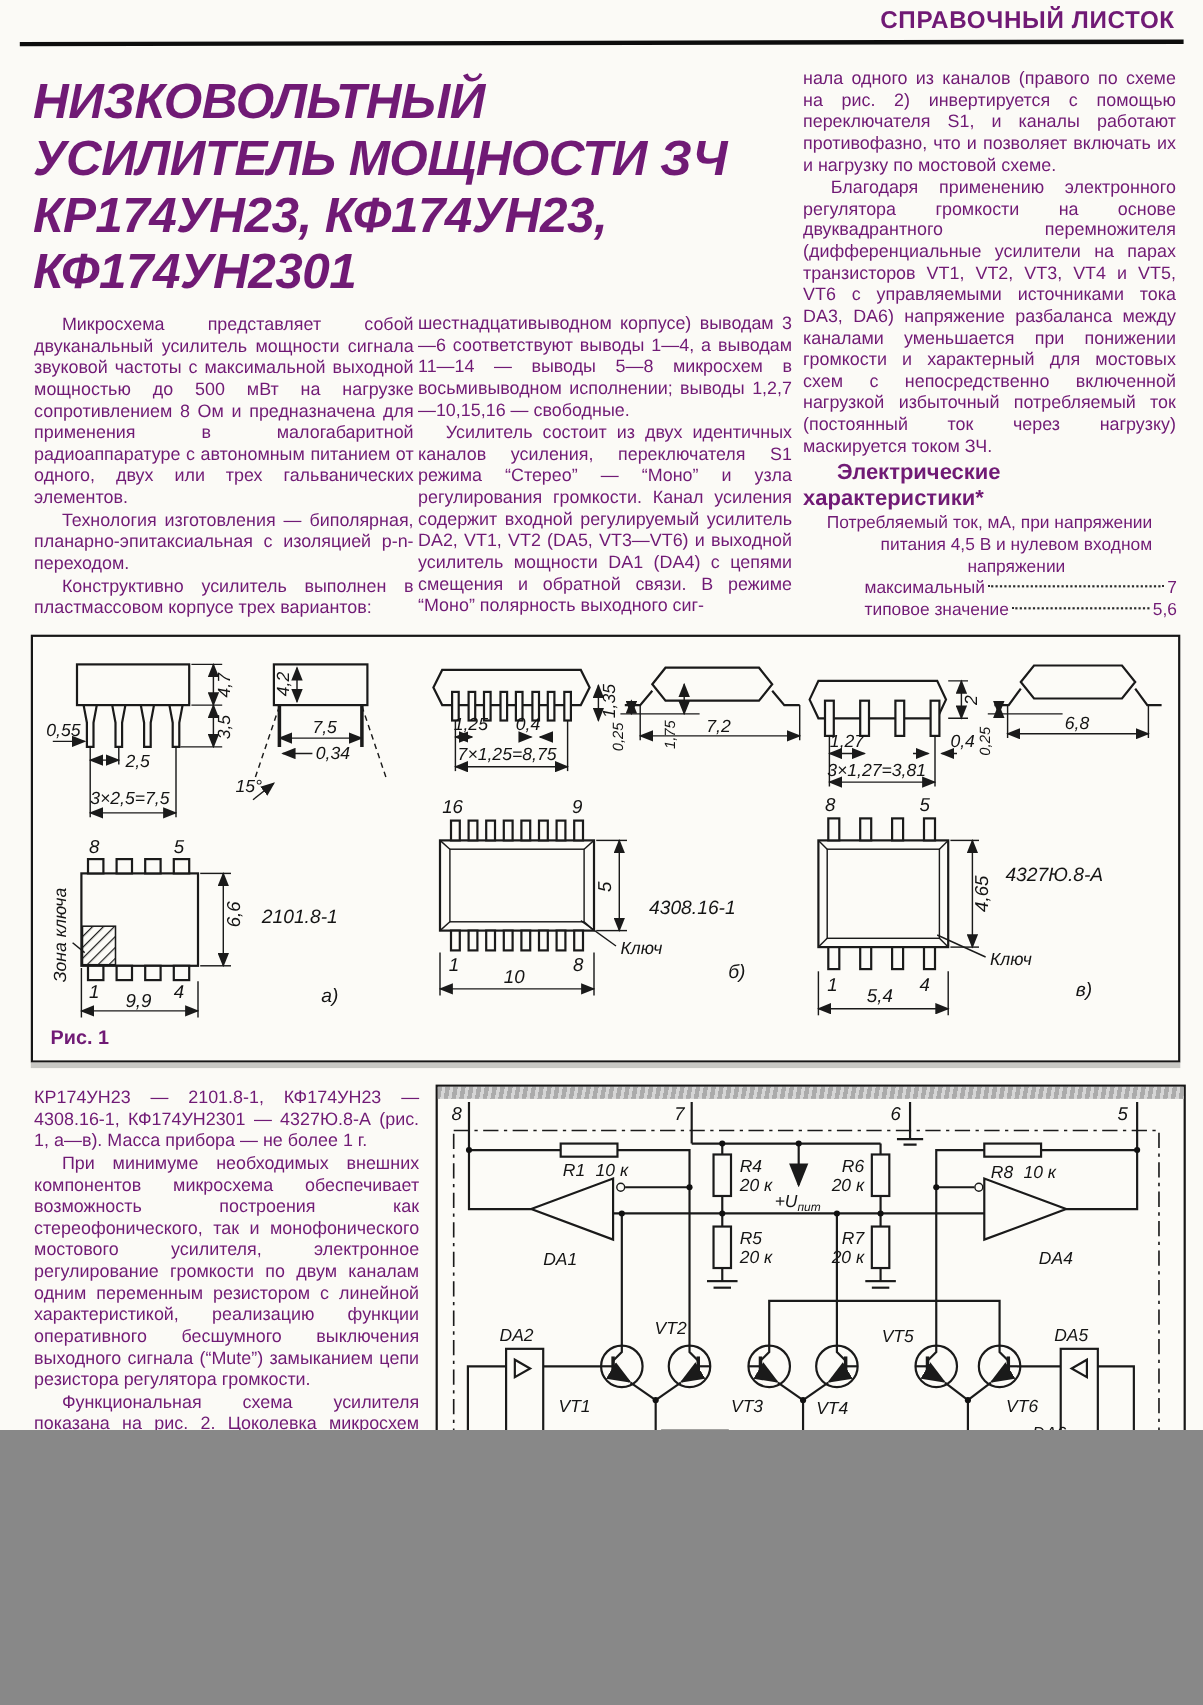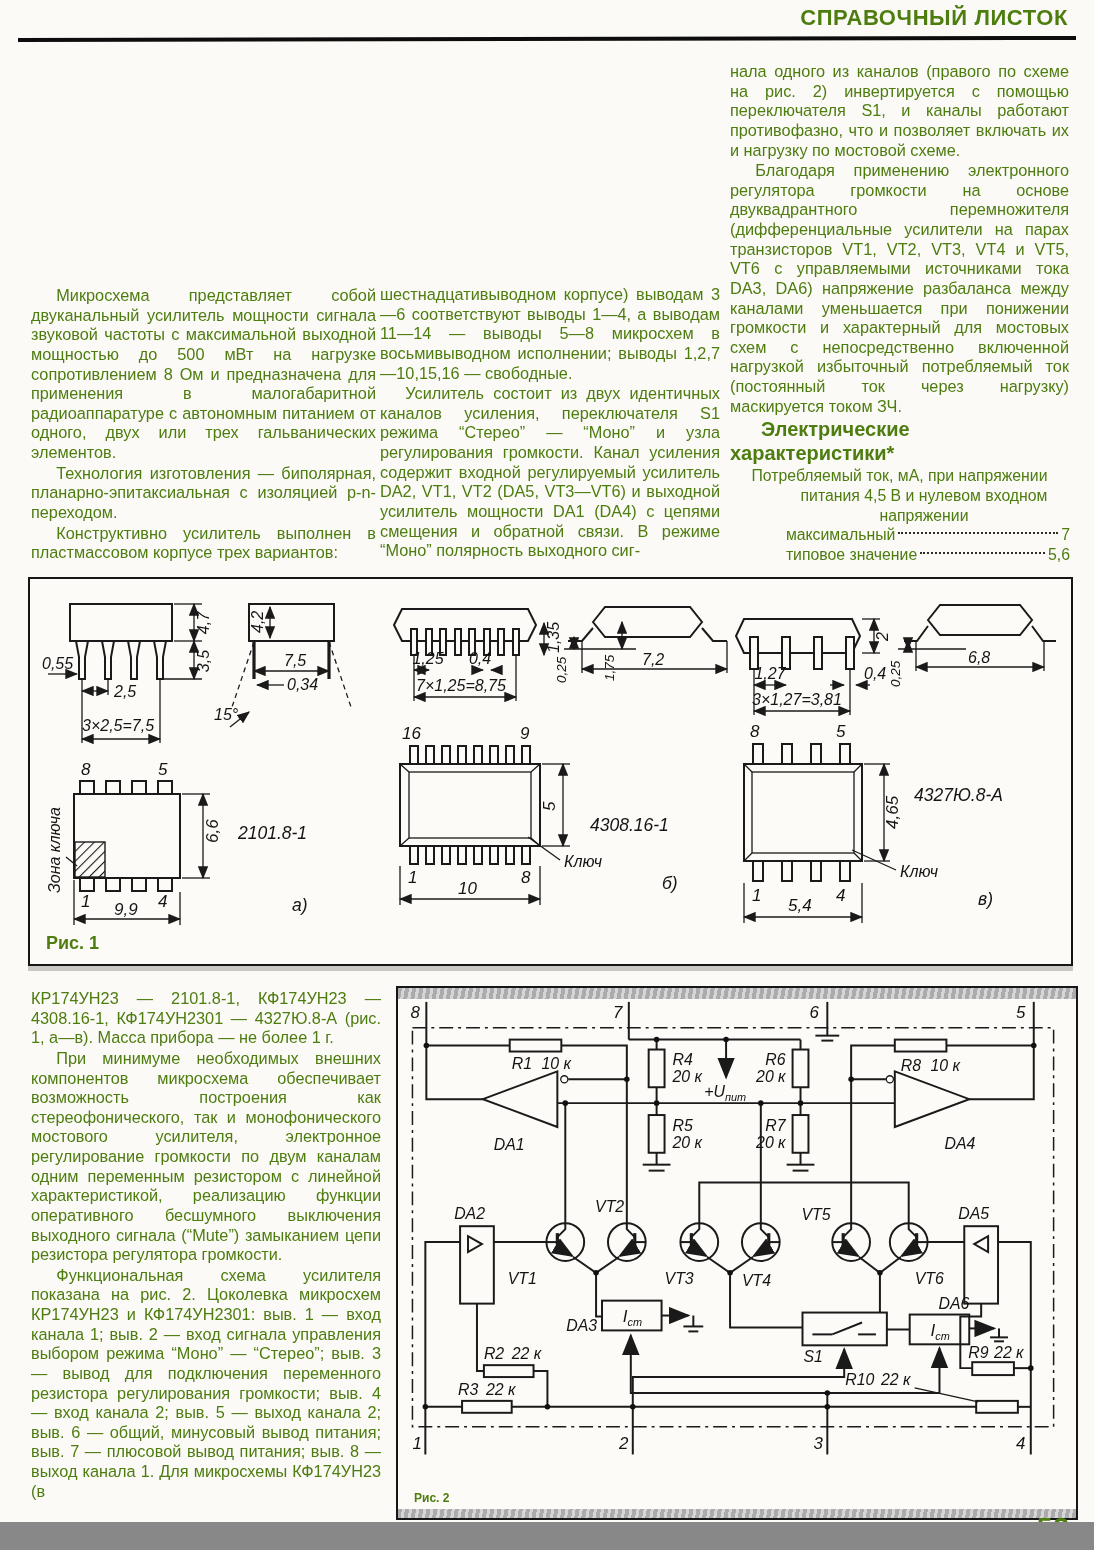--- a/index.html
+++ b/index.html
@@ -1,16 +1,16 @@
 <!DOCTYPE html>
 <html><head>
 <meta charset="utf-8">
 <style>
   html,body{margin:0;padding:0;background:#888}
-  .page{position:relative;width:1094px;height:1522px;background:#fbfaf6;color:#4d7c0f;
+  .page{position:relative;width:1094px;height:1300px;background:#fbfaf6;color:#701a75;
         font-family:"Liberation Sans",sans-serif;overflow:hidden;margin:0 auto}
   .hdr{position:absolute;top:5px;right:26px;font-size:22px;font-weight:700;letter-spacing:.6px}
   .rule{position:absolute;top:37px;left:18px;width:1058px;height:4px;background:#0d0d0d;transform:rotate(-.12deg)}
   .title{position:absolute;top:66px;left:30px;width:690px;font-size:45px;font-weight:700;font-style:italic;
          line-height:1.15;letter-spacing:-.5px;white-space:nowrap}
   .col{position:absolute;font-size:16.3px;line-height:1.205;text-align:justify}
   .col p{margin:1px;text-indent:1.55em}
   .col p.flush{text-indent:0}
   #col1{left:30px;top:285px;width:347px}
   #col2{left:379px;top:284px;width:342px}
@@ -51,20 +51,26 @@
   .ae{marker-end:url(#a2)}
 </style>
 </head>
 <body>
 
 <div class="page">
 
   <div class="hdr">СПРАВОЧНЫЙ ЛИСТОК</div>
   <div class="rule"></div>
 
+  <div class="title">
+    <div>НИЗКОВОЛЬТНЫЙ</div>
+    <div>УСИЛИТЕЛЬ МОЩНОСТИ ЗЧ</div>
+    <div>КР174УН23, КФ174УН23,</div>
+    <div>КФ174УН2301</div>
+  </div>
 
   <div class="col" id="col1">
     <p>Микросхема представляет собой двуканальный усилитель мощности сигнала звуковой частоты с максимальной выходной мощностью до 500 мВт на нагрузке сопротивлением 8 Ом и предназначена для применения в малогабаритной радиоаппаратуре с автономным питанием от одного, двух или трех гальванических элементов.</p>
     <p>Технология изготовления — биполярная, планарно-эпитаксиальная с изоляцией p-n-переходом.</p>
     <p>Конструктивно усилитель выполнен в пластмассовом корпусе трех вариантов:</p>
   </div>
 
   <div class="col" id="col2">
     <p class="flush">шестнадцативыводном корпусе) выводам 3—6 соответствуют выводы 1—4, а выводам 11—14 — выводы 5—8 микросхем в восьмивыводном исполнении; выводы 1,2,7—10,15,16 — свободные.</p>
     <p>Усилитель состоит из двух идентичных каналов усиления, переключателя S1 режима “Стерео” — “Моно” и узла регулирования громкости. Канал усиления содержит входной регулируемый усилитель DA2, VT1, VT2 (DA5, VT3—VT6) и выходной усилитель мощности DA1 (DA4) с цепями смещения и обратной связи. В режиме “Моно” полярность выходного сиг-</p>

